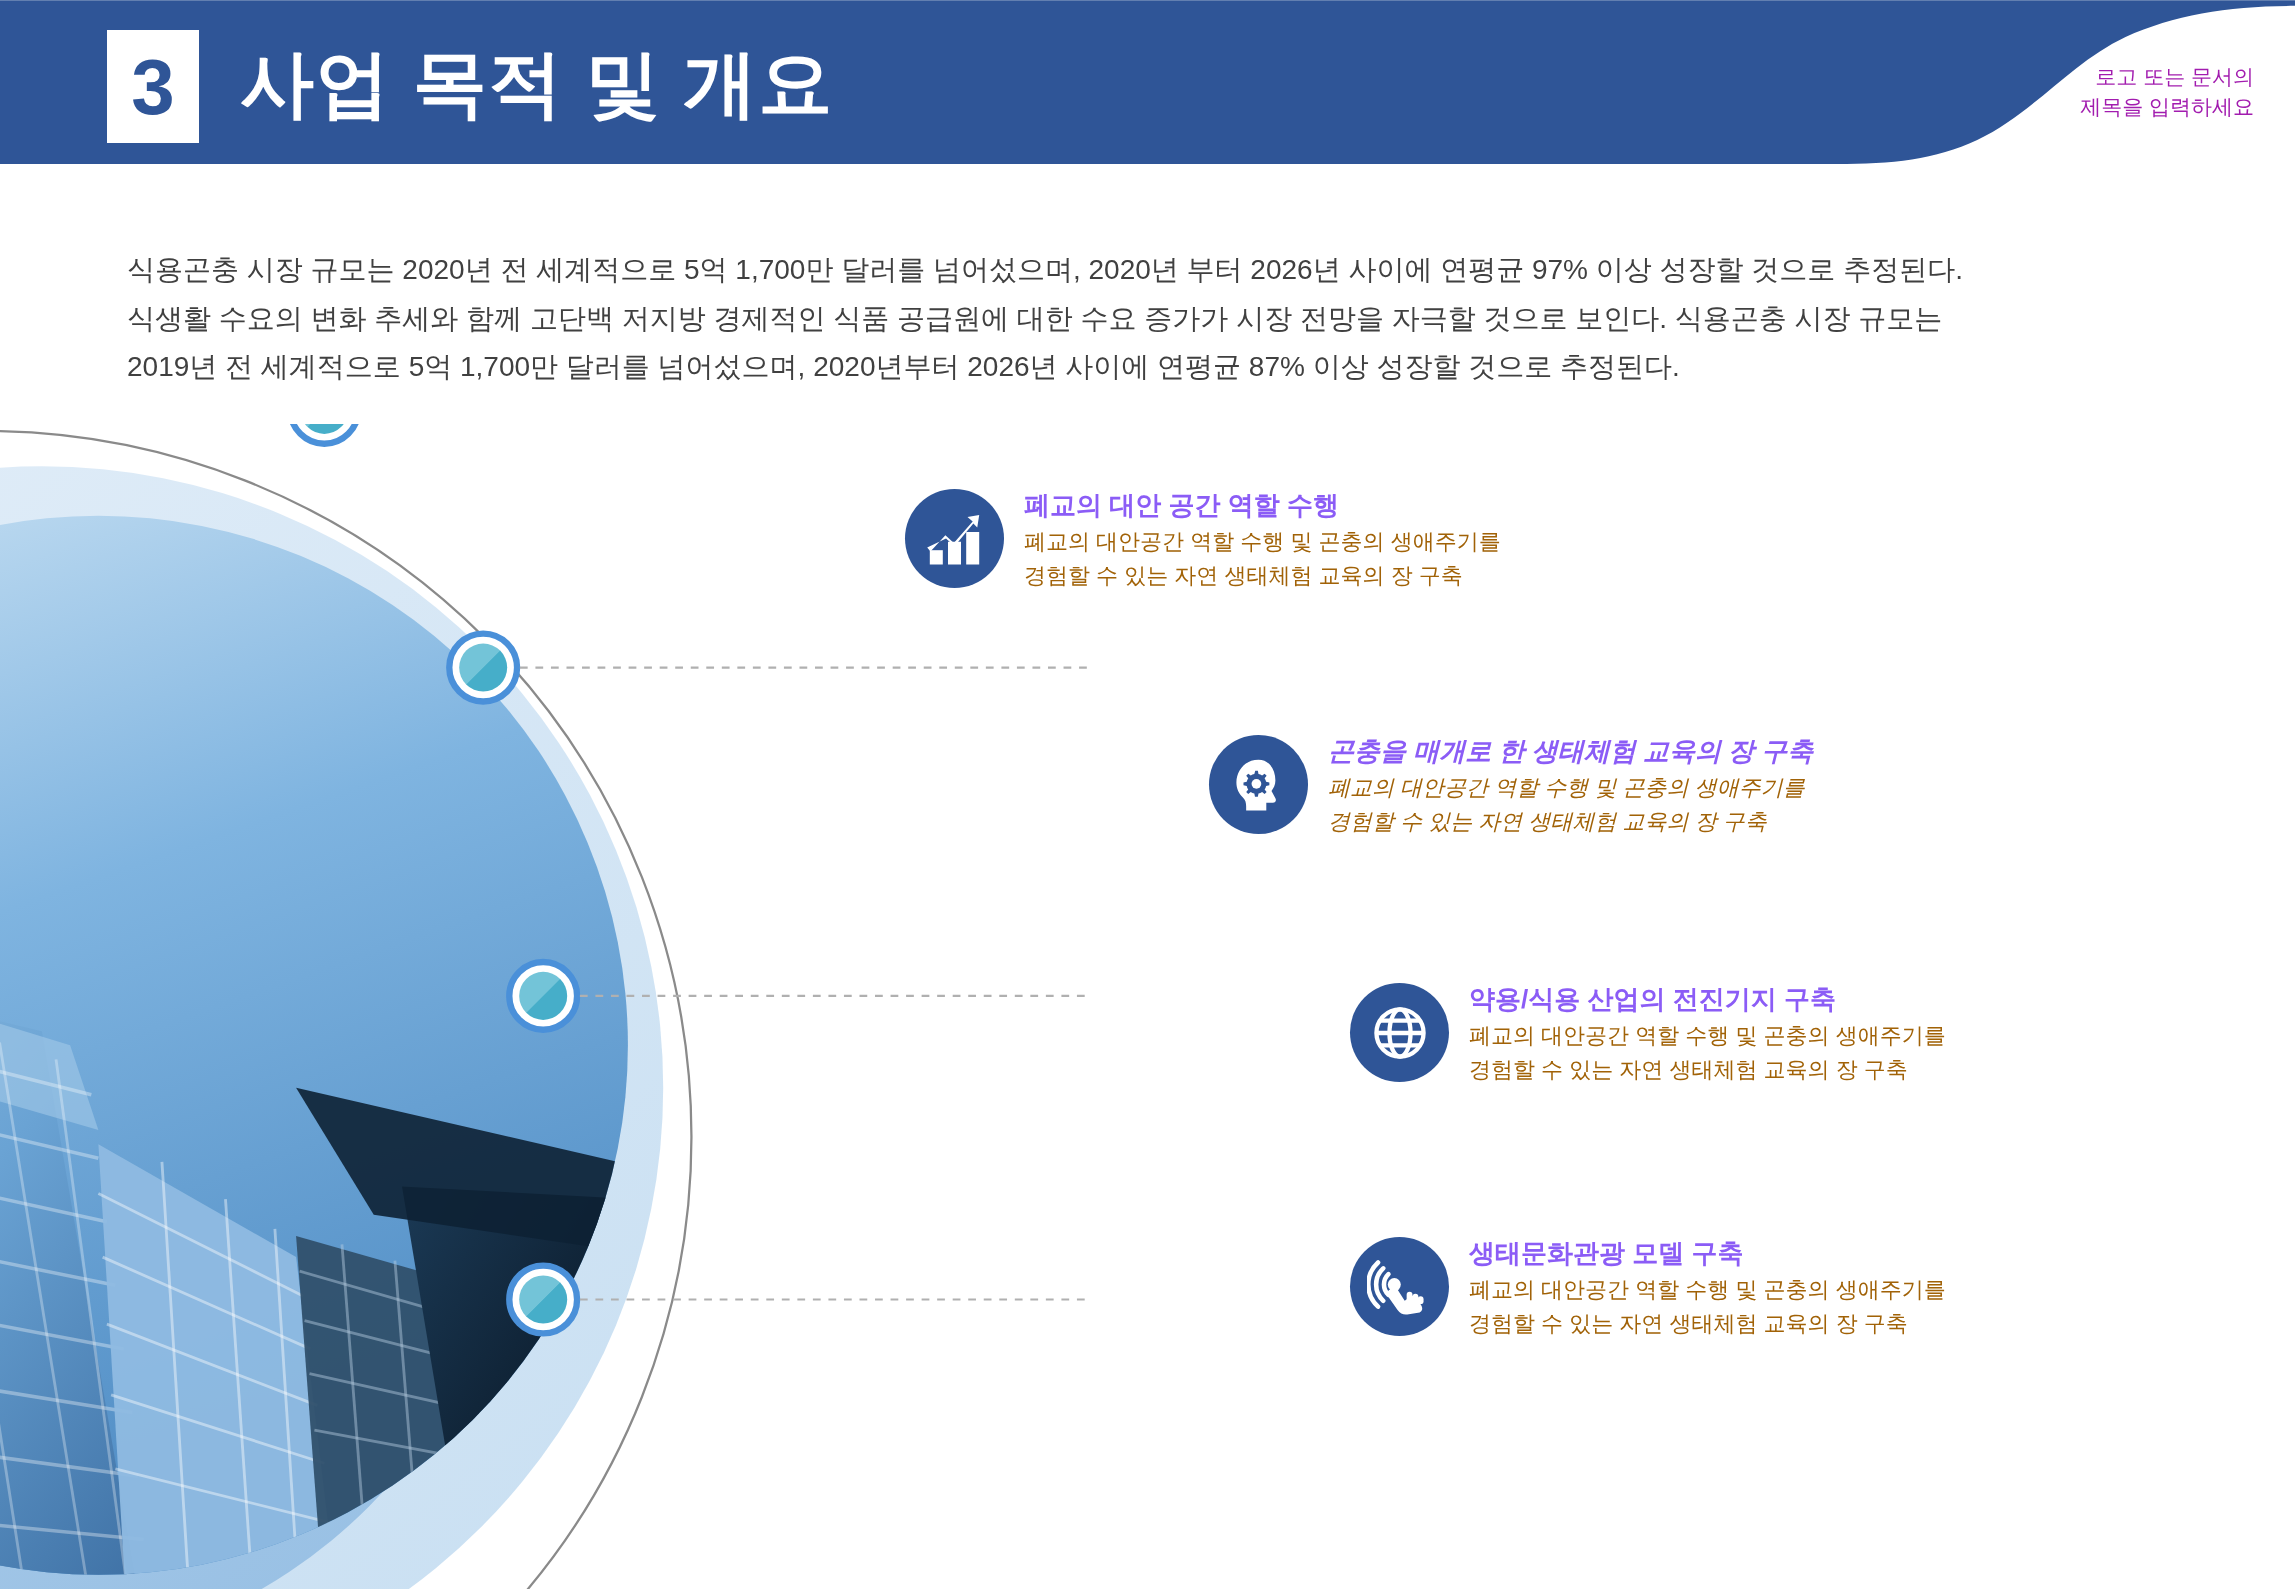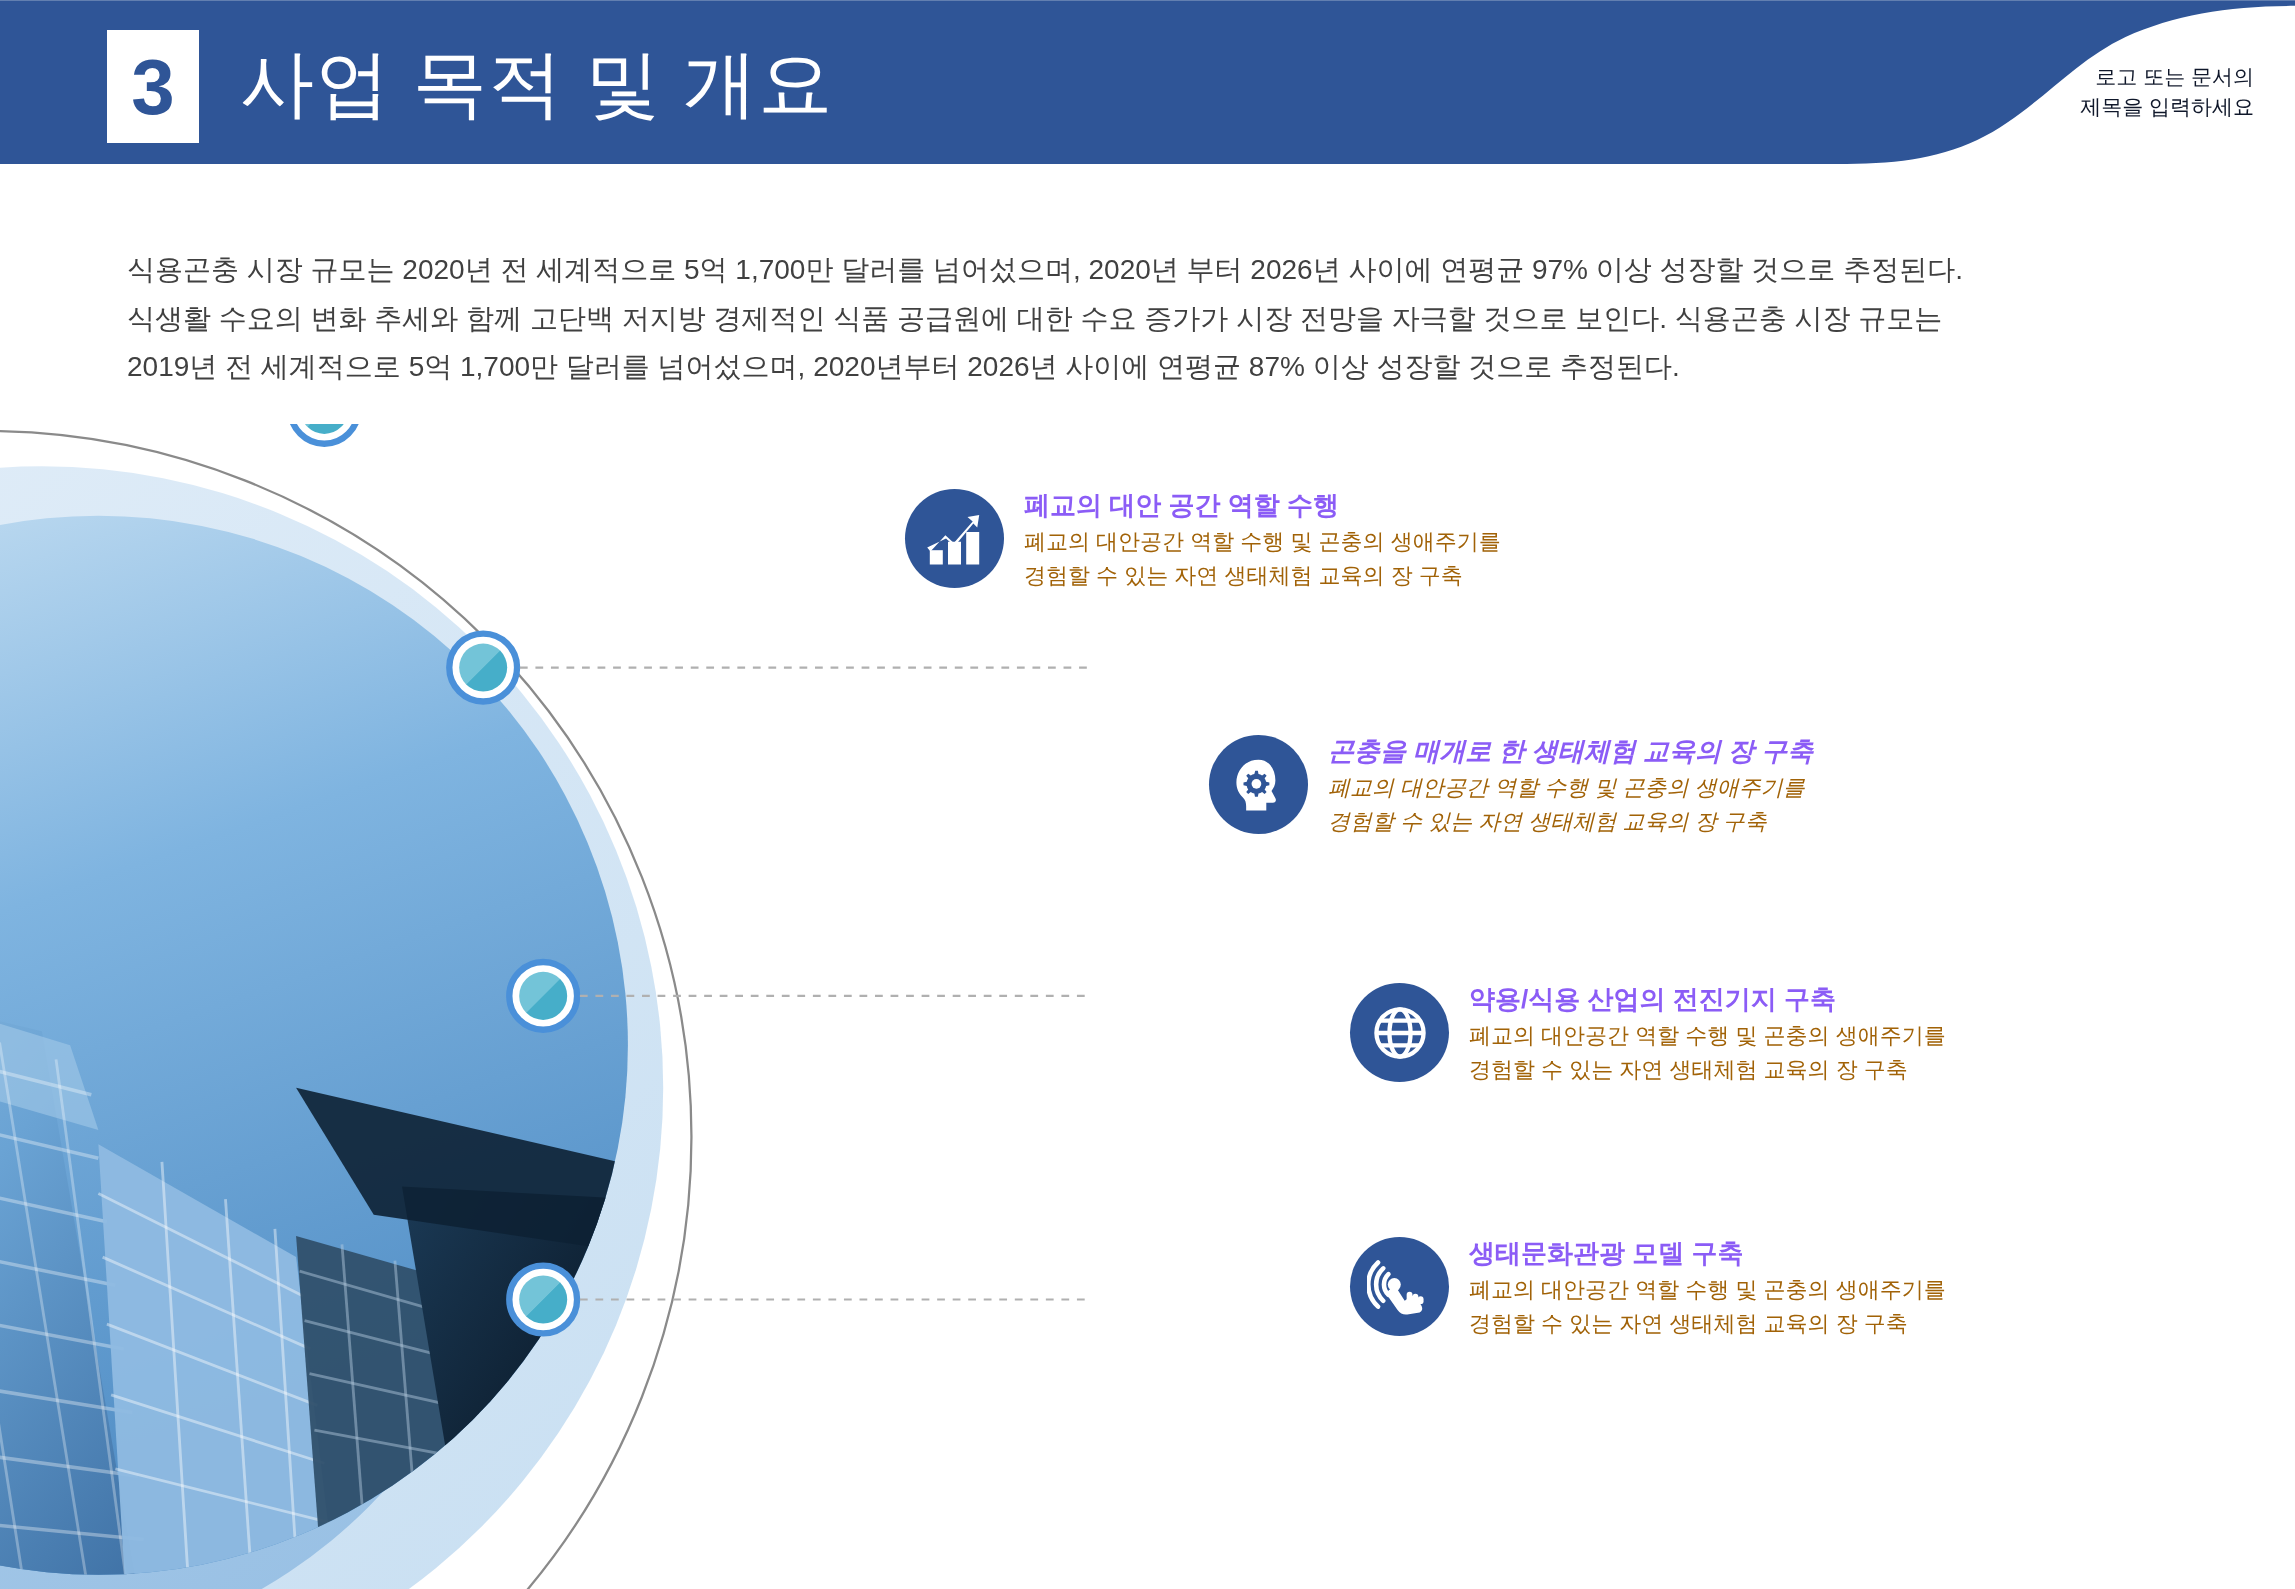--- a/index.html
+++ b/index.html
@@ -19,26 +19,26 @@
     position:absolute;left:107px;top:30px;width:92px;height:113px;
     background:#ffffff;display:flex;align-items:center;justify-content:center;
   }
   .num-box span{
     font-size:78px;font-weight:700;color:#2f5597;line-height:1;
     font-family:"Liberation Sans",sans-serif;
   }
   .slide-title{
     position:absolute;left:240px;top:28px;height:113px;
     display:flex;align-items:center;
-    font-size:74px;font-weight:400;color:#ffffff;letter-spacing:1.4px;
+    font-size:74px;font-weight:700;color:#ffffff;letter-spacing:1.4px;
     white-space:nowrap;
   }
   .logo-text{
     position:absolute;right:41px;top:62px;width:297px;
-    text-align:right;font-size:21px;line-height:1.42;color:#0f172a;
+    text-align:right;font-size:21px;line-height:1.42;color:#a21caf;
   }
   .logo-text div{white-space:nowrap;}
 
   
   .lead{
     position:absolute;left:127px;top:246px;width:2048px;
     font-size:28px;line-height:1.74;color:#404040;
   }
   .lead p{margin:0;white-space:nowrap;}
 

